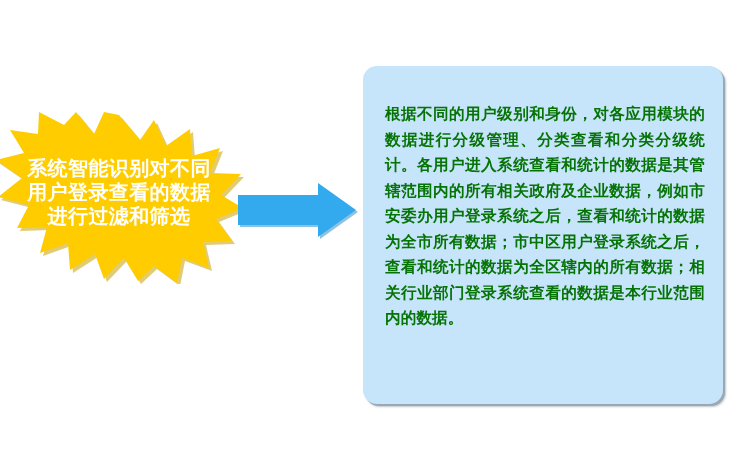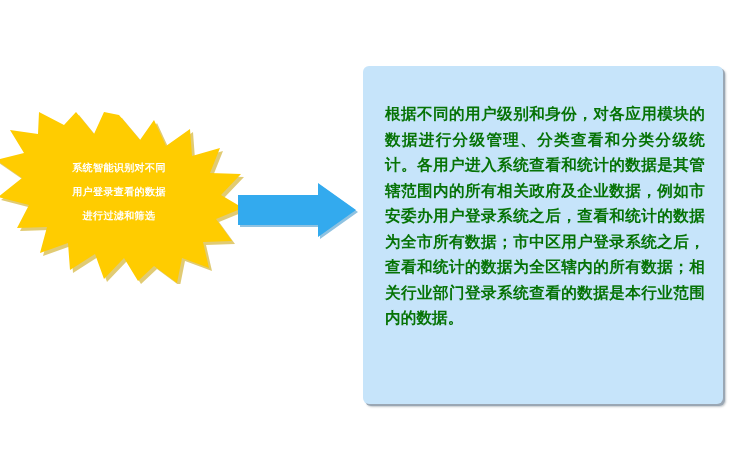--- a/index.html
+++ b/index.html
@@ -39,21 +39,21 @@
     display: block;
   }
   #star-text {
     position: absolute;
     left: 14px;
     top: 44px;
     width: 222px;
     text-align: center;
     color: #ffffff;
     font-weight: bold;
-    font-size: 10px;
+    font-size: 20px;
     line-height: 24px;
     letter-spacing: 0.4px;
     white-space: pre-line;
     user-select: none;
   }
 
   
   #arrow {
     position: absolute;
     left: 238px;
@@ -68,21 +68,21 @@
   }
 
   
   #info-box {
     position: absolute;
     left: 363px;
     top: 66px;
     width: 360px;
     height: 338px;
     background: #c6e4fa;
-    border-radius: 6px;
+    border-radius: 14px;
     box-sizing: border-box;
     box-shadow: 2px 2px 0 0 #9aa7b4, 3px 3px 2px 0 rgba(120,130,140,0.45);
     padding-left: 16px;
   }
   #info-box-text {
     position: absolute;
     left: 22px;
     top: 36px;
     width: 320px;
     color: #067306;

